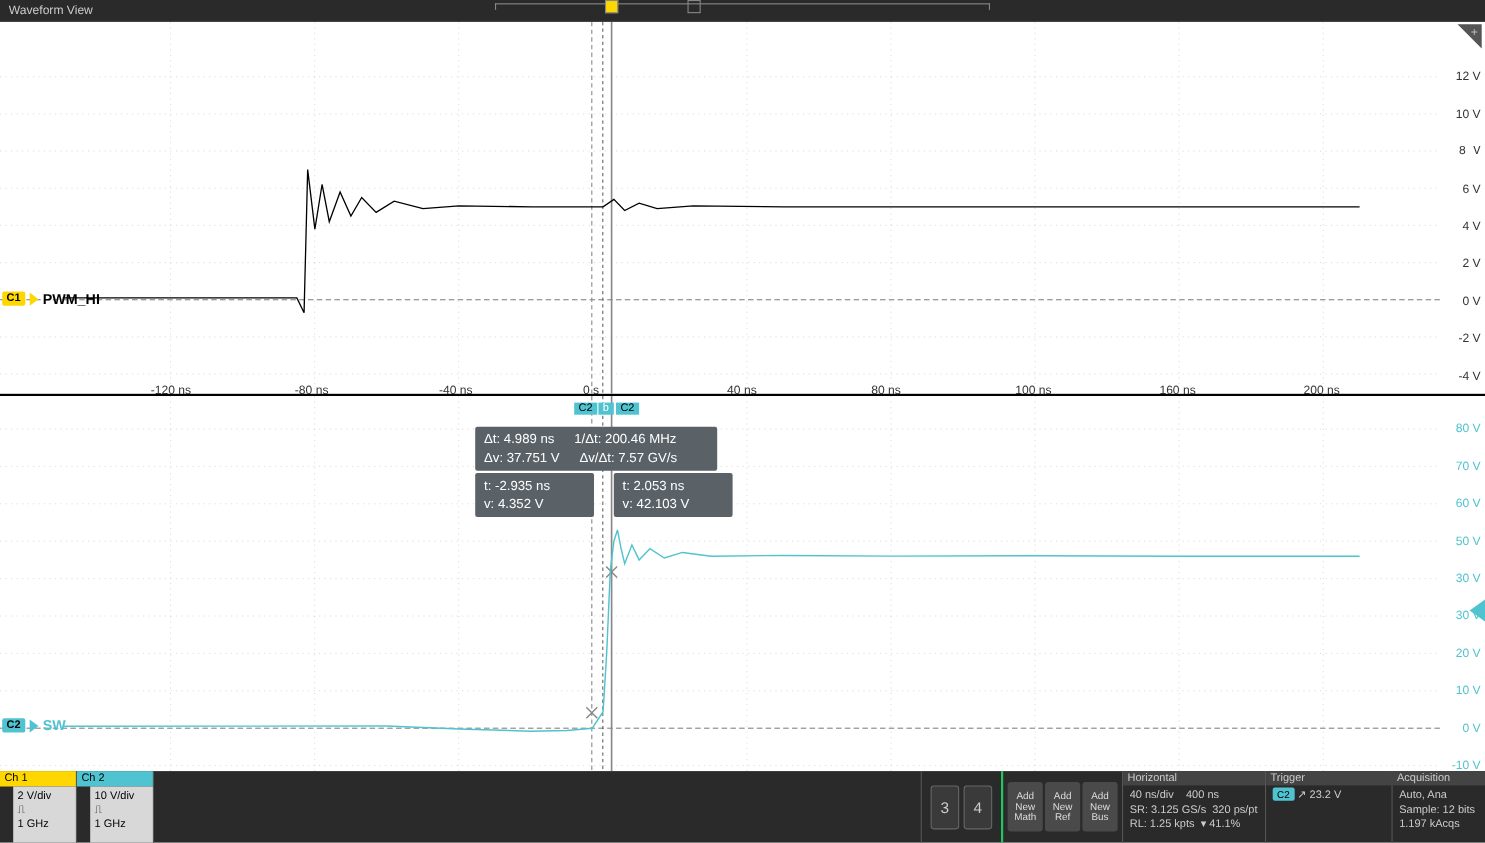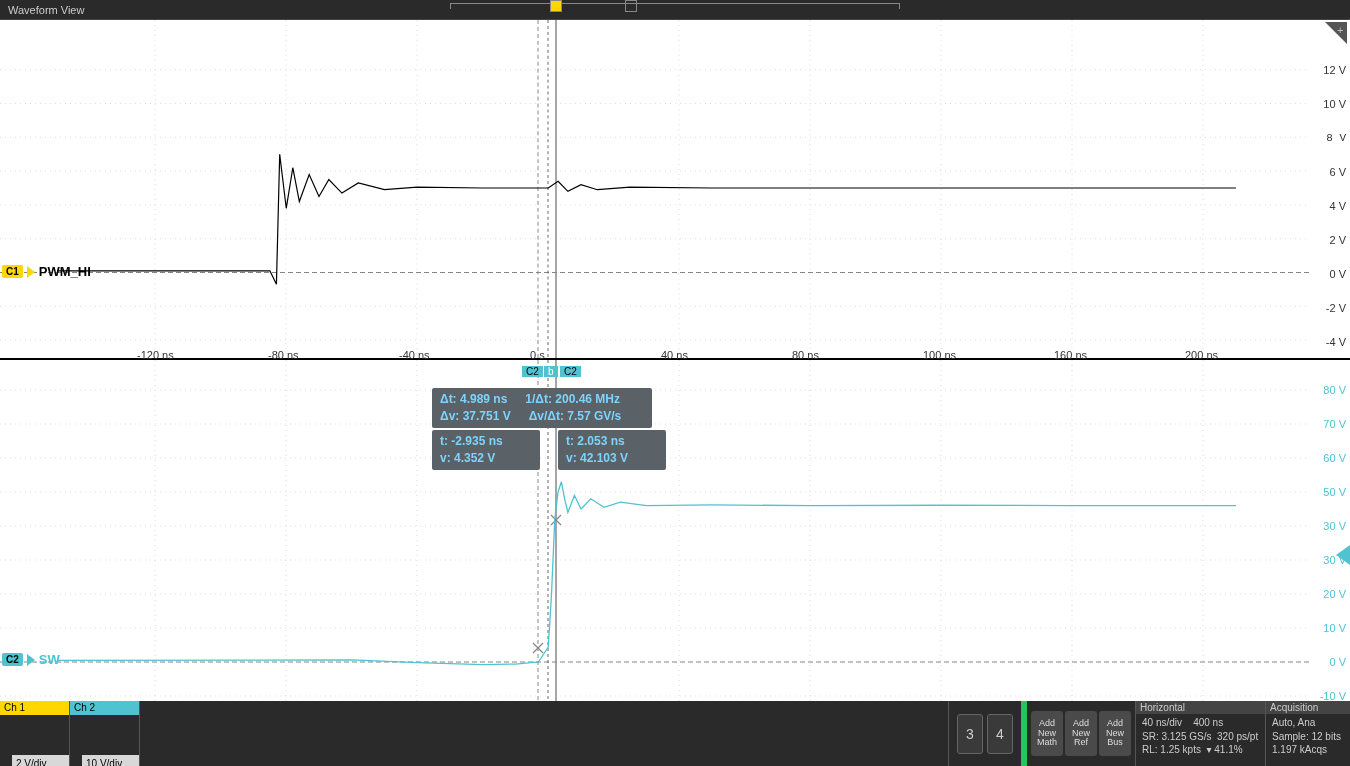--- a/index.html
+++ b/index.html
@@ -21,37 +21,37 @@
 .channel-label { position: absolute; font-size: 13px; font-weight: bold; display: flex; align-items: center; gap: 4px; }
 .ch-badge { padding: 1px 4px; font-size: 10px; border-radius: 2px; color: #000; }
 .ch1-badge { background: #ffd700; }
 .ch2-badge { background: #4fc3cf; }
 .ch-caret { width: 0; height: 0; border-top: 6px solid transparent; border-bottom: 6px solid transparent; }
 .ch1-caret { border-left: 8px solid #ffd700; }
 .ch2-caret { border-left: 8px solid #4fc3cf; }
 
 .axis-label { position: absolute; font-size: 11px; color: #333; }
 
-.cursor-box { position: absolute; background: #5a6268; color: #7dd3fc; padding: 3px 8px; font-size: 12px; border-radius: 2px; line-height: 1.4; font-weight: bold; }
+.cursor-box { position: absolute; background: #5a6268; color: #ffffff; padding: 3px 8px; font-size: 12px; border-radius: 2px; line-height: 1.4; }
 .cursor-tag { position: absolute; background: #4fc3cf; color: #000; padding: 0 4px; font-size: 10px; }
 .cursor-tag-b { background: #4fc3cf; color:#fff; }
 
 .bottom-bar { position: absolute; bottom: 0; left: 0; right: 0; height: 65px; background: #2a2a2a; display: flex; color: #ccc; font-size: 10px; }
-.ch-panel { width: 70px; border-right: 1px solid #555; display: flex; flex-direction: column; gap: 40px; }
+.ch-panel { width: 70px; border-right: 1px solid #555; display: flex; flex-direction: column; }
 .ch-panel-header { height: 14px; line-height: 14px; padding-left: 4px; font-size: 10px; color: #000; }
 .ch-panel-body { flex: 1; background: #d8d8d8; color: #000; padding: 2px 4px; font-size: 10px; line-height: 1.3; margin-left: 12px; }
 .ch1-header { background: #ffd700; }
 .ch2-header { background: #4fc3cf; }
 
 .flex-spacer { flex: 1; }
 
 .right-panels { display: flex; }
 .num-btns { display: flex; align-items: center; gap: 4px; padding: 0 8px; border-left: 1px solid #555; }
 .num-btn { width: 26px; height: 40px; border: 1px solid #666; background: #3a3a3a; color: #ccc; display: flex; align-items: center; justify-content: center; font-size: 14px; border-radius: 3px; }
-.add-btns { display: flex; gap: 2px; padding: 0 4px; align-items: center; border-left: 6px solid #22c55e; }
+.add-btns { display: flex; gap: 2px; padding: 0 4px; align-items: center; border-left: 2px solid #22c55e; }
 .add-btn { width: 32px; height: 45px; background: #4a4a4a; color: #ddd; font-size: 9px; text-align: center; display: flex; flex-direction: column; justify-content: center; border-radius: 3px; line-height: 1.1; }
 
 .info-panel { border-left: 1px solid #555; padding: 2px 6px; min-width: 130px; }
 .info-panel-header { background: #444; padding: 1px 4px; margin: -2px -6px 2px -6px; font-size: 10px; }
 .info-row { font-size: 10px; line-height: 1.35; white-space: nowrap; }
 
 .zoom-tri { position: absolute; top: 22px; right: 3px; width: 0; height: 0; border-left: 22px solid transparent; border-top: 22px solid #555; }
 .zoom-tri::after { content: "+"; position: absolute; top: -20px; left: -10px; color: #bbb; font-size: 11px; }
 .arrow-right { position: absolute; right: 0; top: 545px; width: 0; height: 0; border-top: 10px solid transparent; border-bottom: 10px solid transparent; border-right: 14px solid #4fc3cf; }
 </style>
@@ -253,20 +253,28 @@
 New
 Bus</span>
         </div>
     </div>
     <div class="info-panel">
       <div class="info-panel-header">Horizontal</div>
       <div class="info-row"><span>40 ns/div</span>&nbsp;&nbsp;&nbsp;&nbsp;<span>400 ns</span></div>
       <div class="info-row"><span>SR: 3.125 GS/s</span>&nbsp;&nbsp;<span>320 ps/pt</span></div>
       <div class="info-row"><span>RL: 1.25 kpts</span>&nbsp;&nbsp;<span>▾ 41.1%</span></div>
     </div>
+    <div class="info-panel" style="min-width:115px;">
+      <div class="info-panel-header">Trigger</div>
+      <div class="info-row">
+        <span class="ch-badge ch2-badge" style="font-size:9px;">C2</span>
+        <span>↗</span>
+        <span>23.2 V</span>
+      </div>
+    </div>
     <div class="info-panel" style="min-width:85px;">
       <div class="info-panel-header">Acquisition</div>
       <div class="info-row">Auto,     Ana</div>
       <div class="info-row">Sample: 12 bits</div>
       <div class="info-row">1.197 kAcqs</div>
     </div>
   </div>
 </div>
 
 </body></html>

